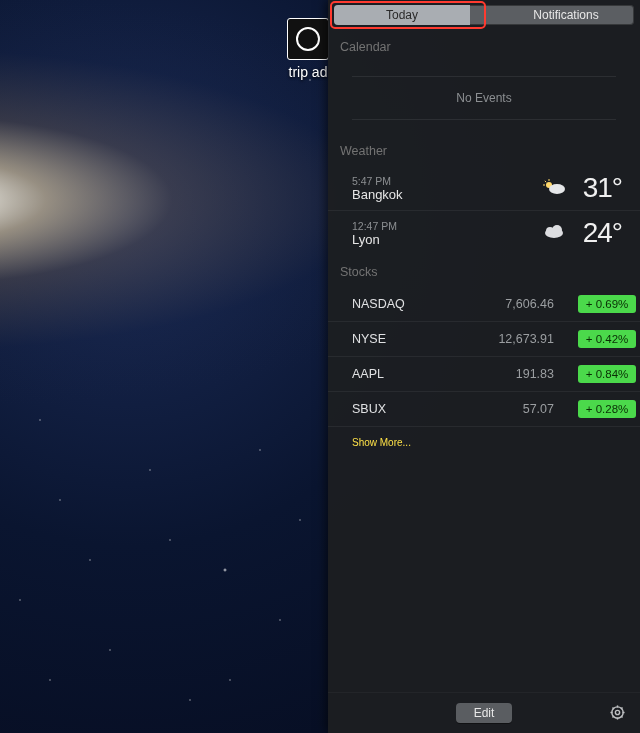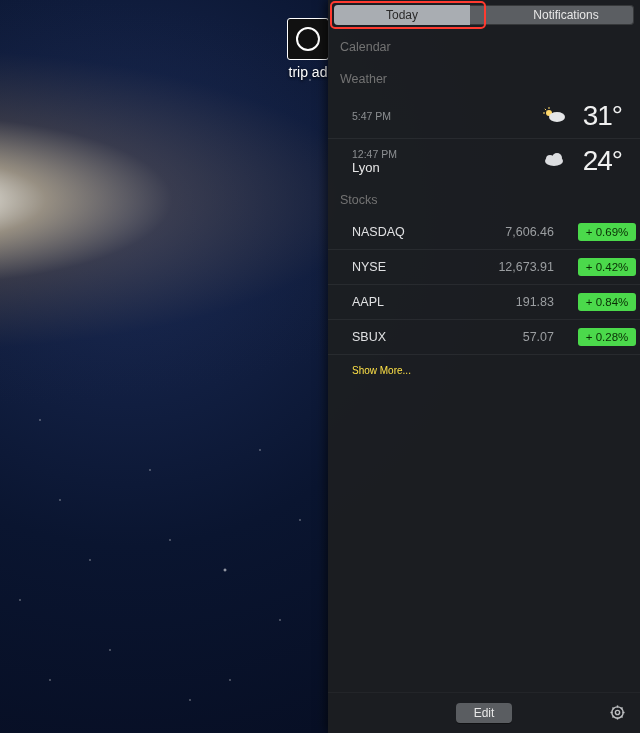--- a/index.html
+++ b/index.html
@@ -249,27 +249,33 @@
       <div class="segbtn active">Today</div>
       <div class="segbtn">Notifications</div>
     </div>
     <div class="highlight-ring"></div>
   </div>
 
   <div class="panel-content">
 
     <div>
       <div class="section-title">Calendar</div>
+      <div class="calendar-body">
+        <div class="cal-line"></div>
+        <div class="no-events">No Events</div>
+        <div class="cal-line"></div>
+      </div>
     </div>
 
     <div>
       <div class="section-title">Weather</div>
       <div class="weather-row">
         <div class="weather-city">
           <div class="weather-time">5:47 PM</div>
+          <div class="weather-name">Bangkok</div>
         </div>
         <div class="weather-icon">
           <svg width="24" height="18" viewBox="0 0 24 18">
             <circle cx="7" cy="7" r="3" fill="#ffd86b"></circle>
             <g stroke="#ffd86b" stroke-width="1">
               <line x1="7" y1="1" x2="7" y2="3"></line>
               <line x1="1" y1="7" x2="3" y2="7"></line>
               <line x1="2.8" y1="2.8" x2="4.2" y2="4.2"></line>
             </g>
             <ellipse cx="15" cy="11" rx="8" ry="5" fill="#e5e6e8"></ellipse>

